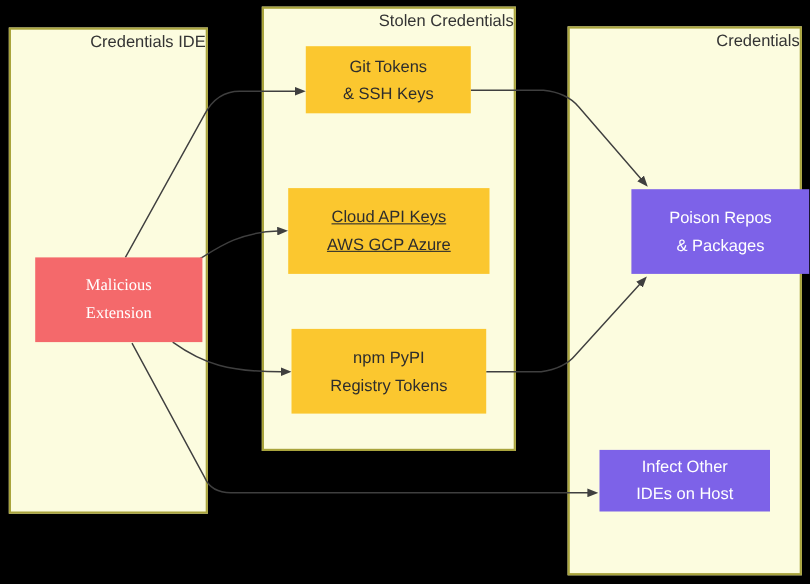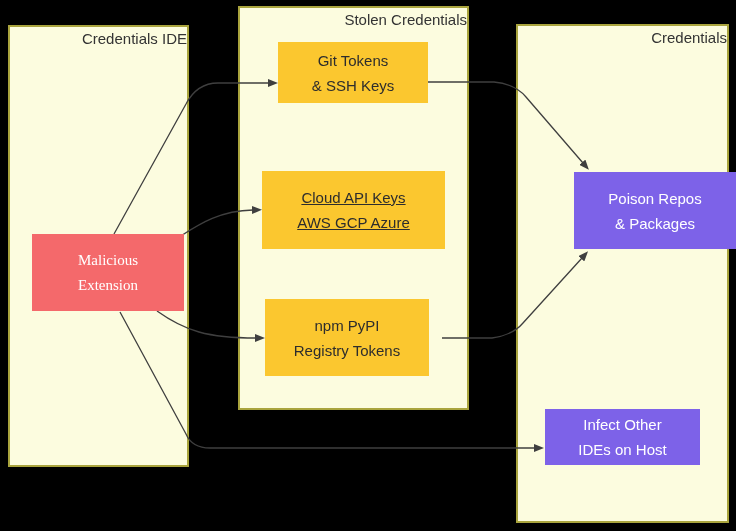--- a/index.html
+++ b/index.html
@@ -51,21 +51,21 @@
     stroke-width: 1.3;
   }
   
   #c-compromised { left: 8px;   top: 25px; width: 181px; height: 442px; }
   #c-stolen      { left: 238px; top: 6px;  width: 231px; height: 404px; }
   #c-propagation { left: 516px; top: 24px; width: 213px; height: 499px; }
   
   #n-malicious { left: 32px;  top: 234px; width: 152px; height: 77px; font-family: Liberation Serif, serif; }
   #n-git       { left: 278px; top: 42px;  width: 150px; height: 61px; }
   #n-cloud     { left: 262px; top: 171px; width: 183px; height: 78px; text-decoration: underline; }
-  #n-npm       { left: 265px; top: 299px; width: 164px; height: 77px; }
+  #n-npm       { left: 265px; top: 299px; width: 177px; height: 77px; }
   #n-poison    { left: 542px; top: 172px; width: 162px; height: 77px; margin-left: 32px; }
   #n-infect    { left: 545px; top: 409px; width: 155px; height: 56px; }
 </style>
 </head>
 <body>
 
 <div id="stage" style="--bg: #000000; --container-fill: #FCFCDF; --container-border: #A9A43D; --gold-fill: #FBC72F; --red-fill: #F4696B; --purple-fill: #7D62E8; --arrow-color: #3F3F3F;">
 
   <div class="container" id="c-compromised">
     <span class="container-title">Credentials IDE</span>

